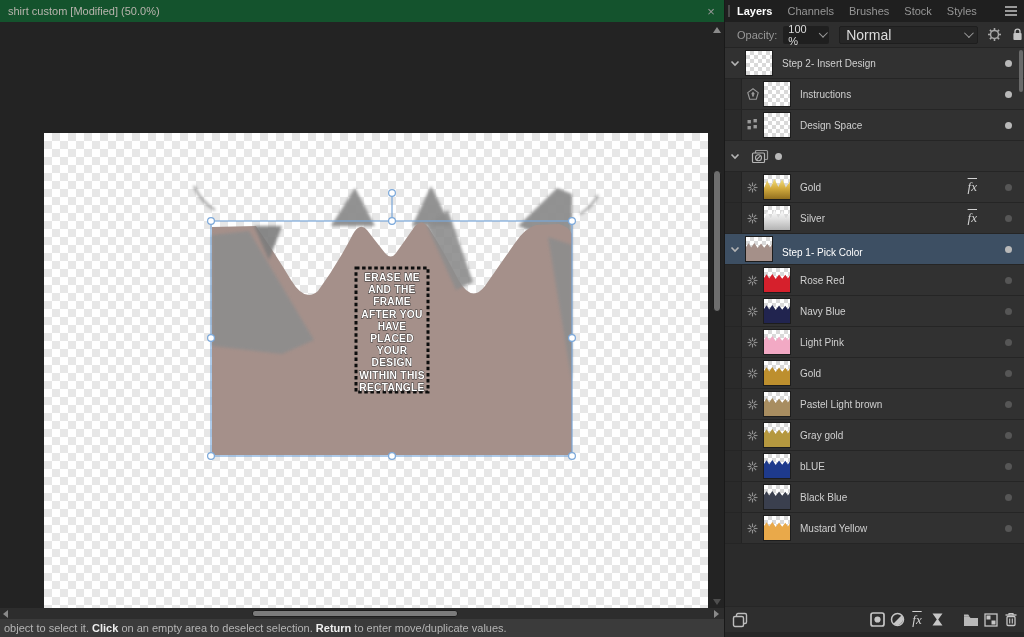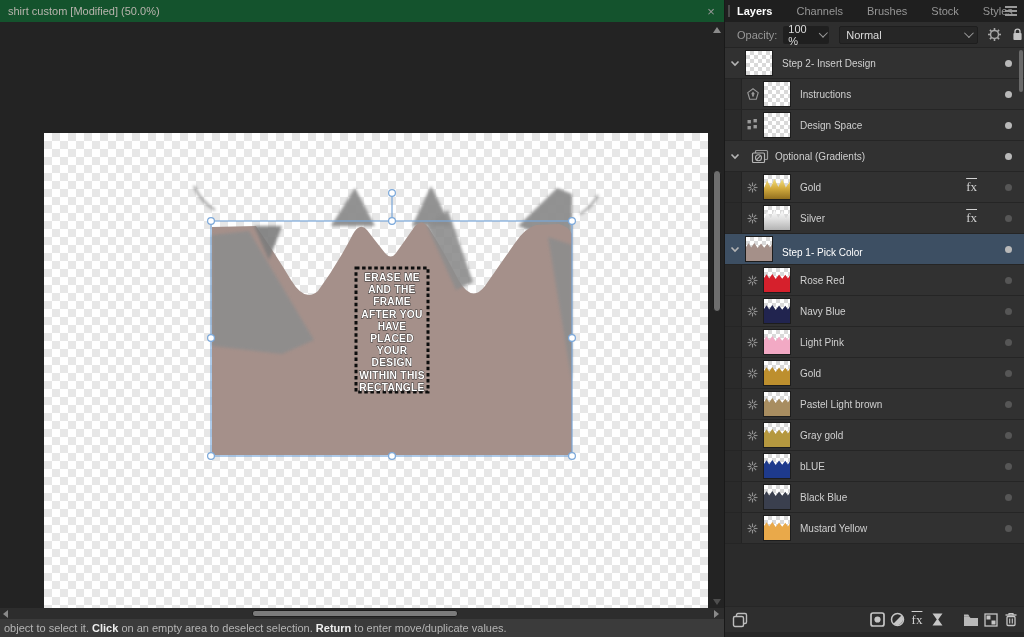--- a/index.html
+++ b/index.html
@@ -37,55 +37,55 @@
   #hscroll .right { position:absolute; right:5px; top:2px; width:0; height:0;
                    border-top:4px solid transparent; border-bottom:4px solid transparent; border-left:5px solid #8a8a8a; }
   #hscroll .thumb { position:absolute; left:252px; top:2px; width:206px; height:7px; background:#7b7b7b; border-radius:3px; }
 
   #statusbar { position:absolute; left:0; top:619px; width:724px; height:18px; background:#3b3b3b;
                color:#b5b5b5; font-size:11px; line-height:18px; padding-left:4px; white-space:nowrap; overflow:hidden; }
   #statusbar b { color:#efefef;margin-top:42px; }
 
   
   #panel { position:absolute; left:724px; top:0; width:300px; height:637px; background:#2e2e2e; border-left:1px solid #191919; }
-  #panel-tabs { height:22px; background:#1f1f1f; display:flex; align-items:center; padding-left:12px; gap:24px; position:relative; }
+  #panel-tabs { height:22px; background:#1f1f1f; display:flex; align-items:center; padding-left:12px; gap:15px; position:relative; }
   #panel-tabs .grip { position:absolute; left:3px; top:5px; width:2px; height:12px; background:#4a4a4a; }
   #panel-tabs .tab { font-size:11px; color:#969696; cursor:default; }
   #panel-tabs .tab.active { color:#ffffff; font-weight:bold; }
   #panel-tabs .menu { position:absolute; right:7px; top:6px; width:12px; }
   #panel-tabs .menu i { display:block; height:2px; background:#9a9a9a; margin-bottom:2px; }
 
   #opacity-row { height:26px; background:#2e2e2e; border-bottom:1px solid #242424; display:flex; align-items:center; }
   #opacity-row .lbl { color:#989898; font-size:11px; margin-left:12px; margin-right:6px; }
   .chev { width:7px; height:7px; border-right:1.5px solid #9a9a9a; border-bottom:1.5px solid #9a9a9a;
           transform:rotate(45deg) translateY(-2px); display:inline-block; }
   #opacity-value { background:#1f1f1f; border-radius:2px; height:18px; display:flex; align-items:center;
                    padding:0 5px; gap:6px; color:#dcdcdc; font-size:11px; }
   #blend-select { background:#262626; border:1px solid #1e1e1e; border-radius:2px; height:18px; margin-left:10px;
-                  width:168px; display:flex; align-items:center; padding:0 6px; color:#dcdcdc; font-size:11px; }
+                  width:168px; display:flex; align-items:center; padding:0 6px; color:#dcdcdc; font-size:14px; }
   #blend-select .chev { margin-left:auto; }
   #opacity-row .tool { margin-left:9px; display:flex; align-items:center; }
 
   #rows { position:absolute; left:0; top:48px; width:300px; height:558px; overflow:hidden; background:#2b2b2b; }
   .layer-row { height:31px; border-bottom:1px solid #252525; display:flex; align-items:center; background:#313131; }
   .layer-row.selected { background:#3d4f63; }
   .cell-indent { width:17px; height:100%; background:#2a2a2a; border-right:1px solid #232323; flex:none; }
   .cell-icon { width:21px; flex:none; display:flex; align-items:center; justify-content:center; }
   .cell-chevron { width:20px; flex:none; display:flex; align-items:center; justify-content:center; }
   .thumb { width:28px; height:26px; flex:none; position:relative; margin-right:9px; border:1px solid #1d1d1d;
            background-color:#fff;
            background-image:
              linear-gradient(45deg,#d9d9d9 25%,transparent 25%,transparent 75%,#d9d9d9 75%),
              linear-gradient(45deg,#d9d9d9 25%,transparent 25%,transparent 75%,#d9d9d9 75%);
            background-size:8px 8px; background-position:0 0,4px 4px; }
   .thumb .shape { position:absolute; inset:0;
            clip-path:polygon(0% 42%,10% 26%,20% 44%,32% 25%,45% 46%,58% 27%,70% 45%,82% 28%,92% 44%,100% 30%,100% 100%,0% 100%); }
   .layer-label { flex:1; font-size:10px; color:#cfcfcf; white-space:nowrap; overflow:hidden; }
   .layer-row.selected .layer-label { color:#ffffff;margin-top:7px; }
-  .fx-badge { font-family:"Liberation Serif", serif; font-size:13px; color:#d2d2d2;
+  .fx-badge { font-family:"Liberation Serif", serif; font-style:italic; font-size:13px; color:#d2d2d2;
               text-decoration:overline; margin-right:28px; flex:none; }
   .dot { width:7px; height:7px; border-radius:50%; margin-right:13px; flex:none; }
   .dot.on { background:#b9b9b9; } .dot.off { background:#565656; }
 
   #panel-scrollbar { position:absolute; right:1px; top:50px; width:4px; height:42px; background:#6a6a6a; border-radius:2px; }
 
   #panel-toolbar { position:absolute; left:0; top:606px; width:300px; height:26px; background:#2e2e2e;
                    border-top:1px solid #262626; display:flex; align-items:center; }
   #panel-toolbar .spacer { flex:1; }
   .tbicon { display:flex; align-items:center; justify-content:center; width:20px; height:20px; }
@@ -247,21 +247,20 @@
             </svg>
           </div>
           <div class="cell-icon" style="width: 30px;">
             <svg width="18" height="15" viewBox="0 0 18 15" xmlns="http://www.w3.org/2000/svg">
               <rect x="4.5" y="1.5" width="12" height="9" rx="1" fill="none" stroke="#9a9a9a" stroke-width="1.2"></rect>
               <rect x="1.5" y="4" width="12" height="9.5" rx="1" fill="#2e2e2e" stroke="#b5b5b5" stroke-width="1.2"></rect>
               <circle cx="7.5" cy="8.8" r="3" fill="none" stroke="#b5b5b5" stroke-width="1.1"></circle>
               <line x1="5.4" y1="10.9" x2="9.6" y2="6.7" stroke="#b5b5b5" stroke-width="1.1"></line>
             </svg>
           </div>
-          <span class="layer-label">Optional (Gradients)</span>
           <span class="dot on"></span>
         </div>
         <div class="layer-row">
           <div class="cell-indent"></div>
           <div class="cell-icon">
             <svg width="11" height="11" viewBox="0 0 11 11" xmlns="http://www.w3.org/2000/svg">
               <g stroke="#8f8f8f" stroke-width="1.1">
                 <line x1="5.5" y1="0.5" x2="5.5" y2="10.5"></line>
                 <line x1="0.5" y1="5.5" x2="10.5" y2="5.5"></line>
                 <line x1="1.8" y1="1.8" x2="9.2" y2="9.2"></line>

